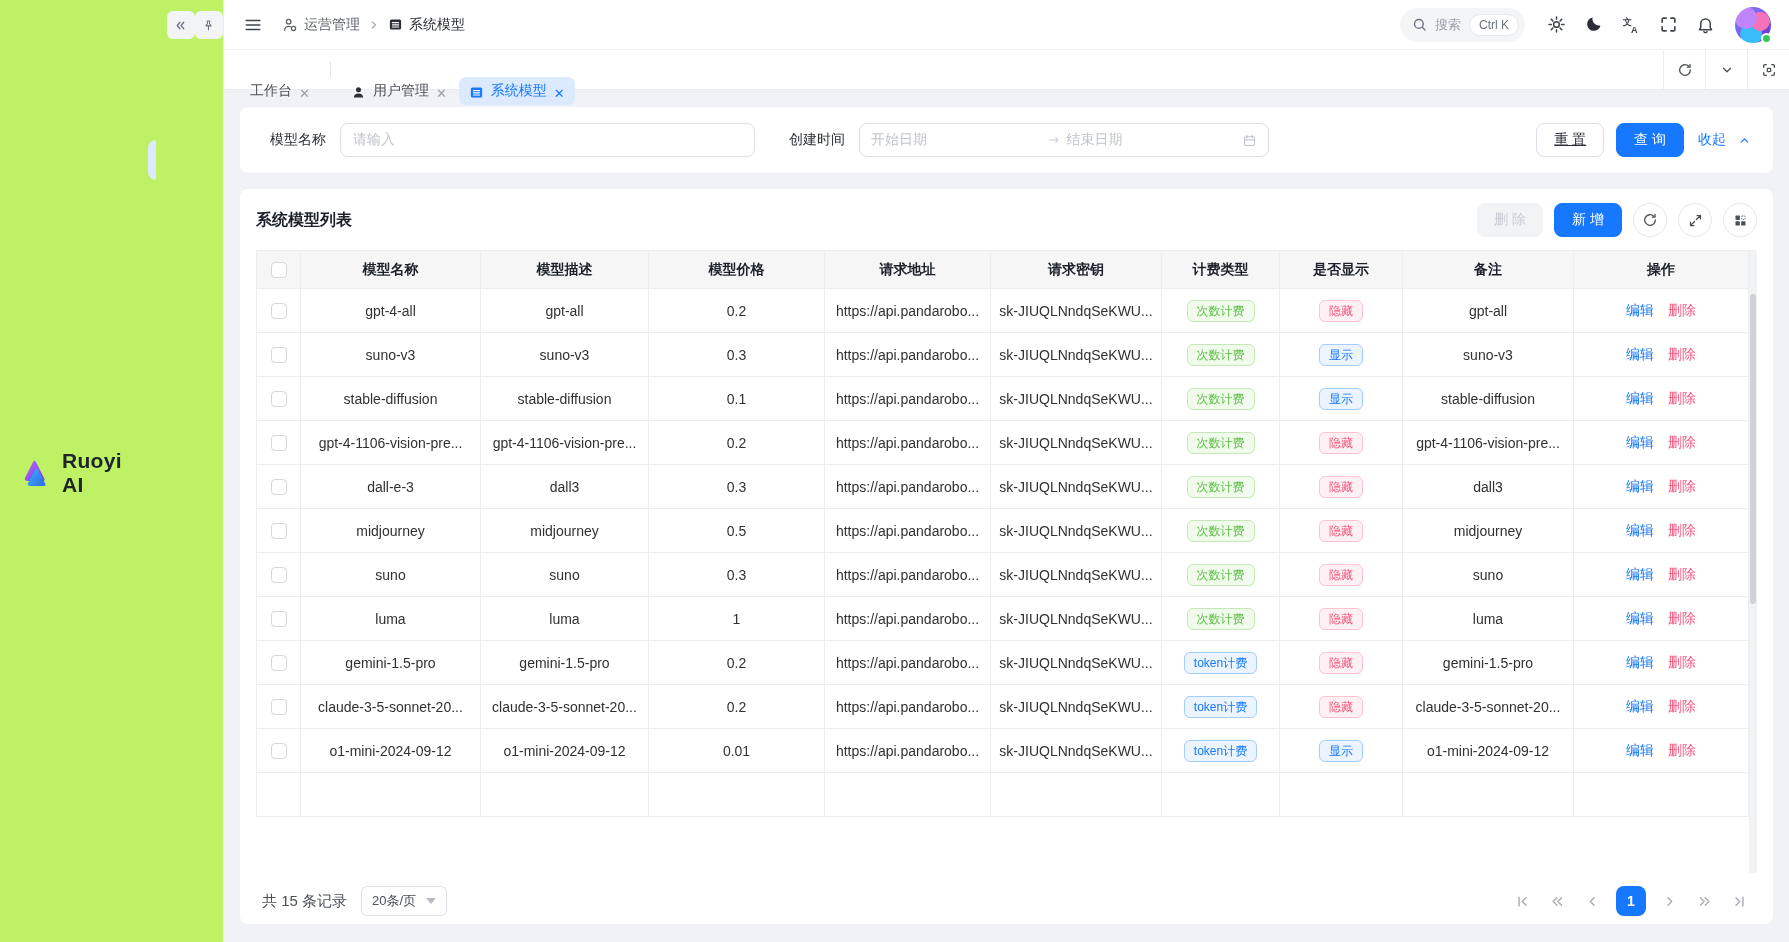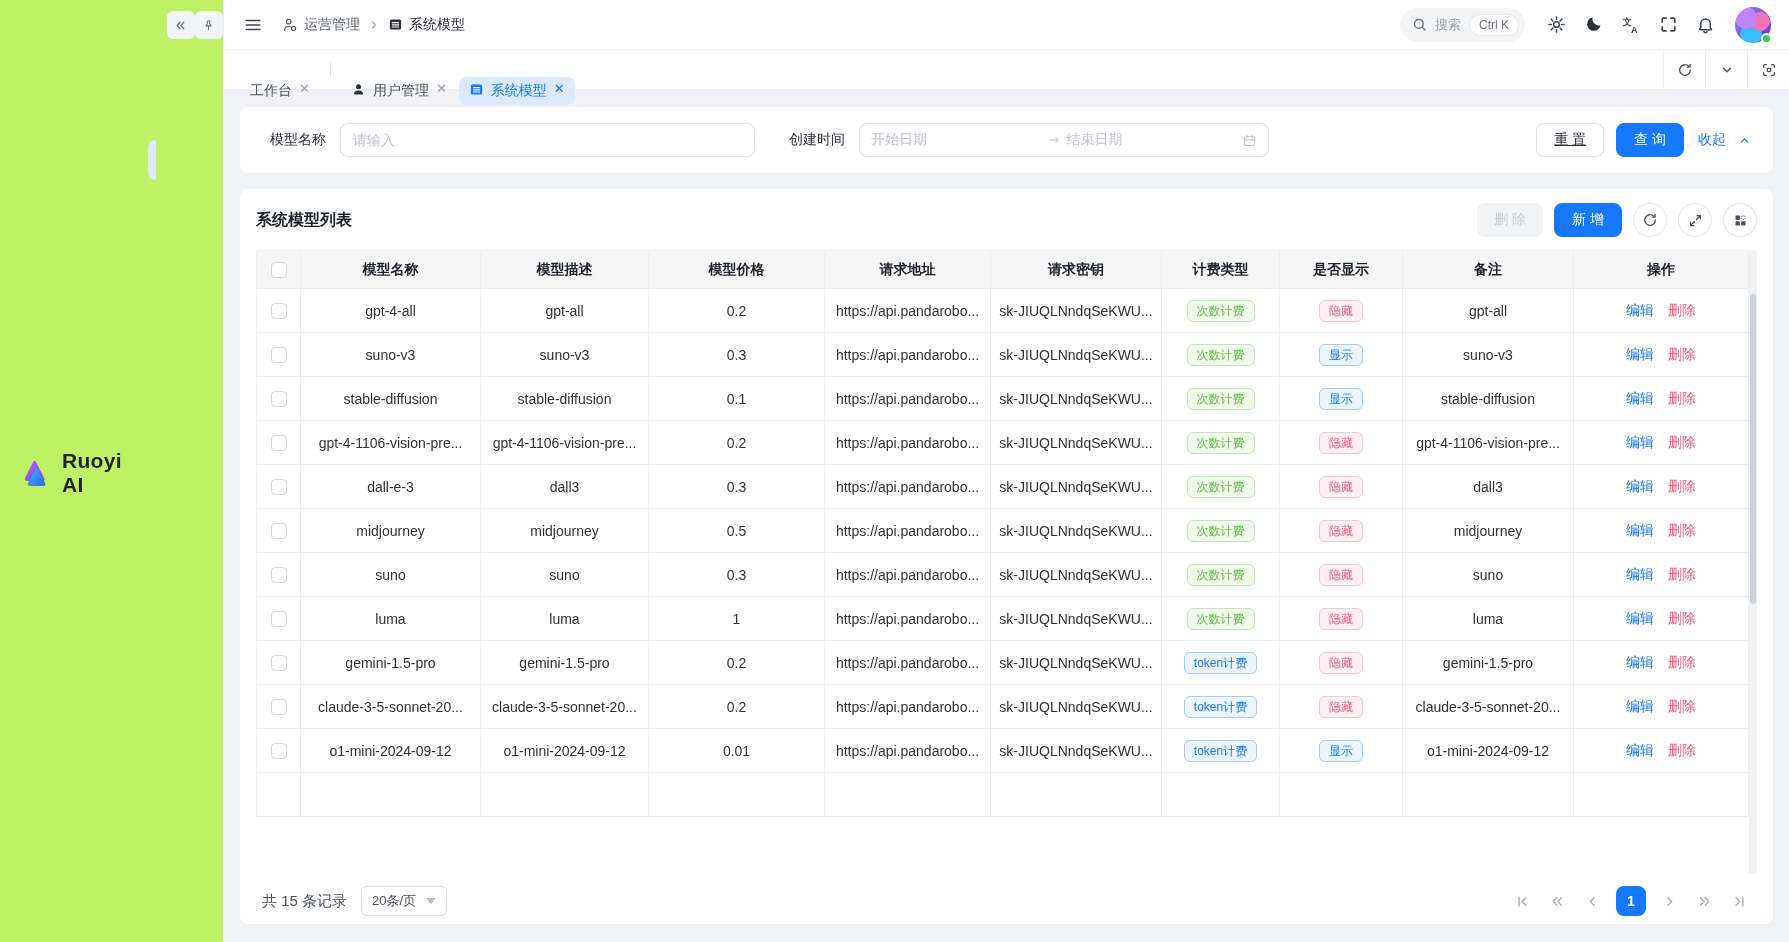--- a/index.html
+++ b/index.html
@@ -44,34 +44,34 @@
   .avatar-wrap { position:relative; margin-left:8px; cursor:pointer; }
   .avatar { width:36px; height:36px; border-radius:50%; background:
     radial-gradient(circle at 30% 30%, #c084fc 0 30%, transparent 31%),
     radial-gradient(circle at 70% 40%, #f472b6 0 28%, transparent 29%),
     radial-gradient(circle at 45% 75%, #38bdf8 0 32%, transparent 33%),
     linear-gradient(135deg,#818cf8,#6d28d9); }
   .status-dot { position:absolute; right:-1px; bottom:-1px; width:11px; height:11px; border-radius:50%; background:#34c759; border:2px solid #fff; }
 
   .tabbar { height:40px; background:#fff; border-bottom:1px solid #e9ebee; display:flex; align-items:center; }
   .tabs { display:flex; align-items:center; padding-left:16px; gap:2px; flex:1; }
-  .tab { display:flex; align-items:flex-start; gap:7px; padding:5px 10px; border-radius:7px; color:#4b5158; font-size:14px; cursor:pointer;margin-top:43px; }
+  .tab { display:flex; align-items:flex-end; gap:7px; padding:5px 10px; border-radius:7px; color:#4b5158; font-size:14px; cursor:pointer;margin-top:43px; }
   .tab .tab-close { color:#9aa0a8; font-size:13px; line-height:1; }
   .tab.active { background:#dbeaff; color:#1677ff; }
   .tab.active .tab-close { color:#1677ff; }
   .tab-divider { width:1px; height:15px; background:#e3e5e8; margin:0 8px; }
   .tab-tools { display:flex; align-items:stretch; height:100%; }
   .tab-tool { width:42px; display:flex; align-items:center; justify-content:center; border-left:1px solid #ededf0; color:#4b5158; cursor:pointer; background:none; border-top:none; border-right:none; border-bottom:none; }
 
   .content { flex:1; padding:17px 16px 0; overflow:hidden; }
 
   
   .filter-card { background:#fff; border-radius:8px; height:66px; display:flex; align-items:center; padding:0 22px 0 30px; }
   .f-label { color:#2b2f36; margin-right:14px; white-space:nowrap; }
-  .text-input { width:415px; height:34px; border:1px solid #dcdfe6; border-radius:8px; padding:0 12px; font-size:14px; color:#303133; outline:none; font-family:Liberation Sans, sans-serif; }
+  .text-input { width:415px; height:34px; border:1px solid #dcdfe6; border-radius:8px; padding:0 12px; font-size:14px; color:#303133; outline:none; font-family:Liberation Mono, monospace; }
   .text-input::placeholder { color:#c0c4cc; }
   .f-label.second { margin-left:34px; }
   .date-range { width:410px; height:34px; border:1px solid #dcdfe6; border-radius:8px; display:flex; align-items:center; padding:0 11px; gap:6px; color:#c0c4cc; cursor:text; }
   .date-ph { flex:1; font-size:14px; }
   .date-ph.end { text-align:left; }
   .date-arrow { color:#c8ccd2; }
   .cal-icon { color:#c0c4cc; }
   .filter-spacer { flex:1; }
   .btn { height:34px; border-radius:8px; font-size:14px; font-family:inherit; cursor:pointer; display:inline-flex; align-items:center; justify-content:center; }
   .btn-plain { background:#fff; border:1px solid #dcdfe6; color:#2b2f36; padding:0 17px; }

